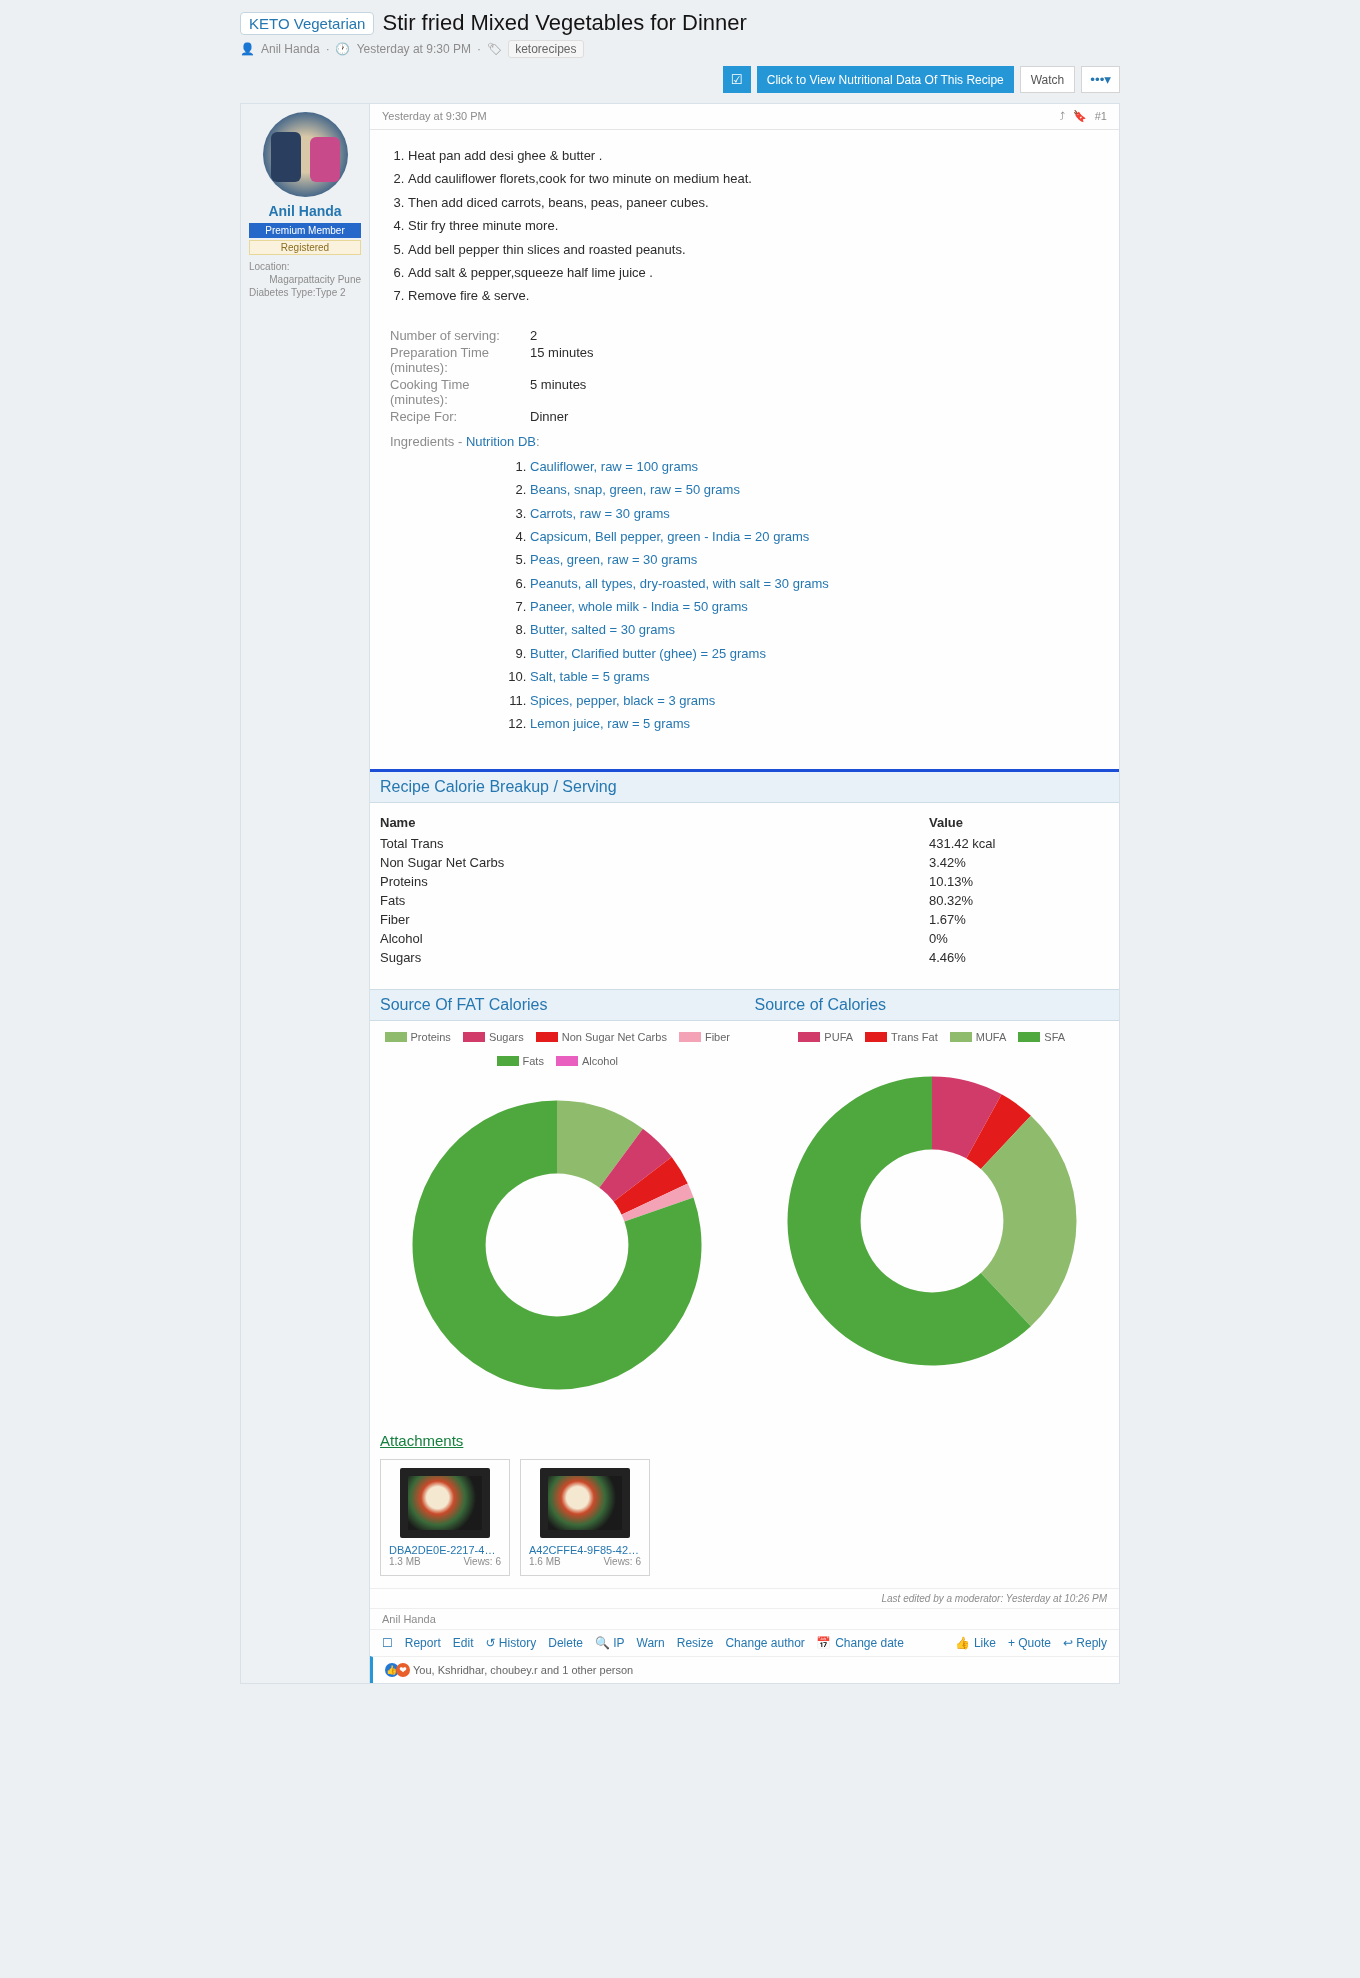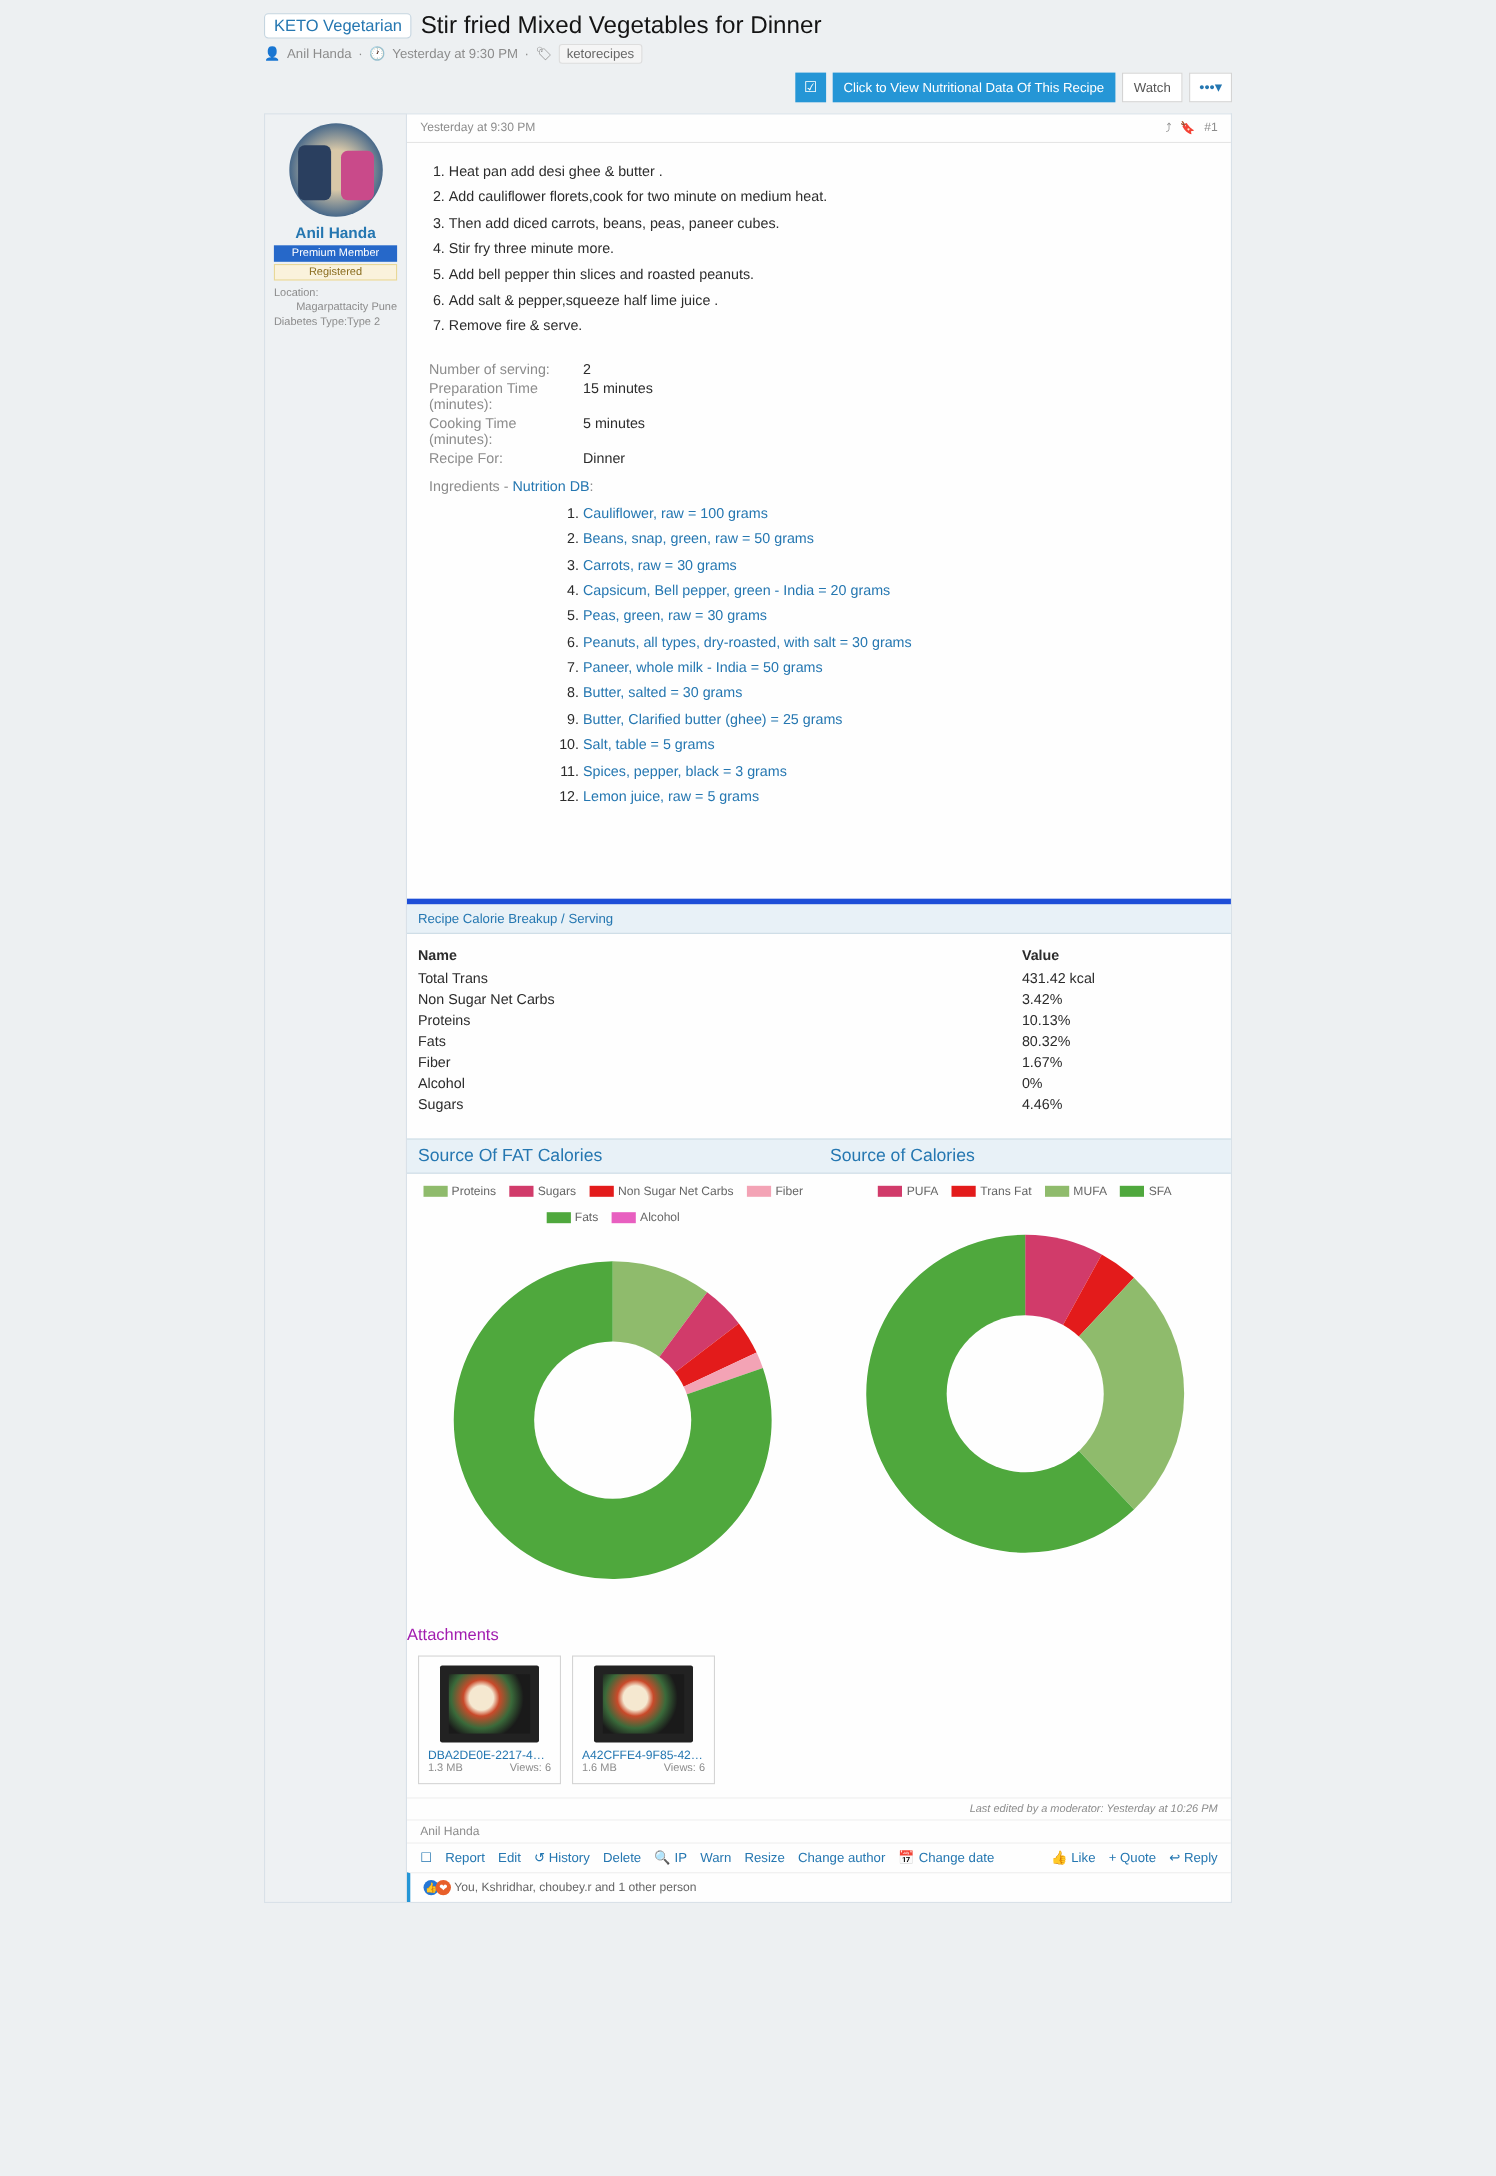--- a/index.html
+++ b/index.html
@@ -30,36 +30,36 @@
 .post-header .right { display:flex; gap:8px; }
 .post-body { padding:14px 20px; }
 .steps { margin:0 0 20px 18px; font-size:13px; line-height:1.8; }
 .info-grid { margin-bottom:10px; }
 .info-grid .row { display:flex; margin-bottom:2px; font-size:13px; }
 .info-grid .label { width:140px; color:#8c8c8c; }
 .ingredients-label { color:#8c8c8c; font-size:13px; }
 .ingredients-label a { color:#2577b1; text-decoration:none; }
 .ingredients { margin:6px 0 20px 140px; font-size:13px; line-height:1.8; }
 .ingredients li a { color:#2577b1; text-decoration:none; }
-.section-bar { background:#e8f1f7; border-top:5px solid #1d4ed8; border-bottom:1px solid #cddce5; padding:6px 10px; color:#2577b1; font-size:12px;margin-top:48px; }
+.section-bar { background:#e8f1f7; border-top:3px solid #1d4ed8; border-bottom:1px solid #cddce5; padding:6px 10px; color:#2577b1; font-size:16px; }
 .calorie-table { width:100%; padding:8px 10px; }
 .calorie-table .hrow { display:flex; font-weight:700; font-size:13px; padding:4px 0; }
 .calorie-table .drow { display:flex; font-size:13px; padding:2px 0; }
 .calorie-table .c1 { flex:1; }
 .calorie-table .c2 { width:180px; }
 .calorie-table .gap { height:14px; }
 .charts-bar { display:flex; background:#e8f1f7; border-top:1px solid #cddce5; border-bottom:1px solid #cddce5; }
 .charts-bar .half { flex:1; padding:6px 10px; color:#2577b1; font-size:16px; }
 .charts { display:flex; padding:10px 0; }
 .chart { flex:1; text-align:center; }
 .legend { display:flex; flex-wrap:wrap; justify-content:center; gap:12px; font-size:11px; color:#666; margin-bottom:8px; }
 .legend .item { display:flex; align-items:center; gap:4px; }
 .swatch { width:22px; height:10px; }
 svg.donut { width:340px; height:340px; }
-.attach-title { color:#a21caf; font-size:15px; padding:4px 0; }
+.attach-title { color:#15803d; font-size:15px; padding:4px 10px;text-decoration:underline; }
 .attachments { display:flex; gap:10px; padding:6px 10px 12px; }
 .attach-card { border:1px solid #d4d4d4; padding:8px; width:130px; }
 .thumb { width:90px; height:70px; margin:0 auto 6px; background:#222;border-radius:2px;position:relative;overflow:hidden; }
 .thumb::before{content:'';position:absolute;inset:8px;background:radial-gradient(circle at 40% 40%,#f5e8d0 20%,#c94a2a 30%,#3a6a3a 50%,#1a1a1a 70%);}
 .attach-card .fname { font-size:11px; color:#2577b1; white-space:nowrap; overflow:hidden; text-overflow:ellipsis; }
 .attach-card .fmeta { display:flex; justify-content:space-between; font-size:10px; color:#8c8c8c; }
 .edit-note { text-align:right; font-size:10px; color:#8c8c8c; font-style:italic; padding:4px 12px; border-top:1px solid #eee; }
 .sig { padding:4px 12px; font-size:11px; color:#8c8c8c; border-top:1px solid #eee; }
 .post-actions { display:flex; justify-content:space-between; padding:6px 12px; border-top:1px solid #eee; font-size:12px; }
 .post-actions .left, .post-actions .right { display:flex; gap:12px; align-items:center; }

